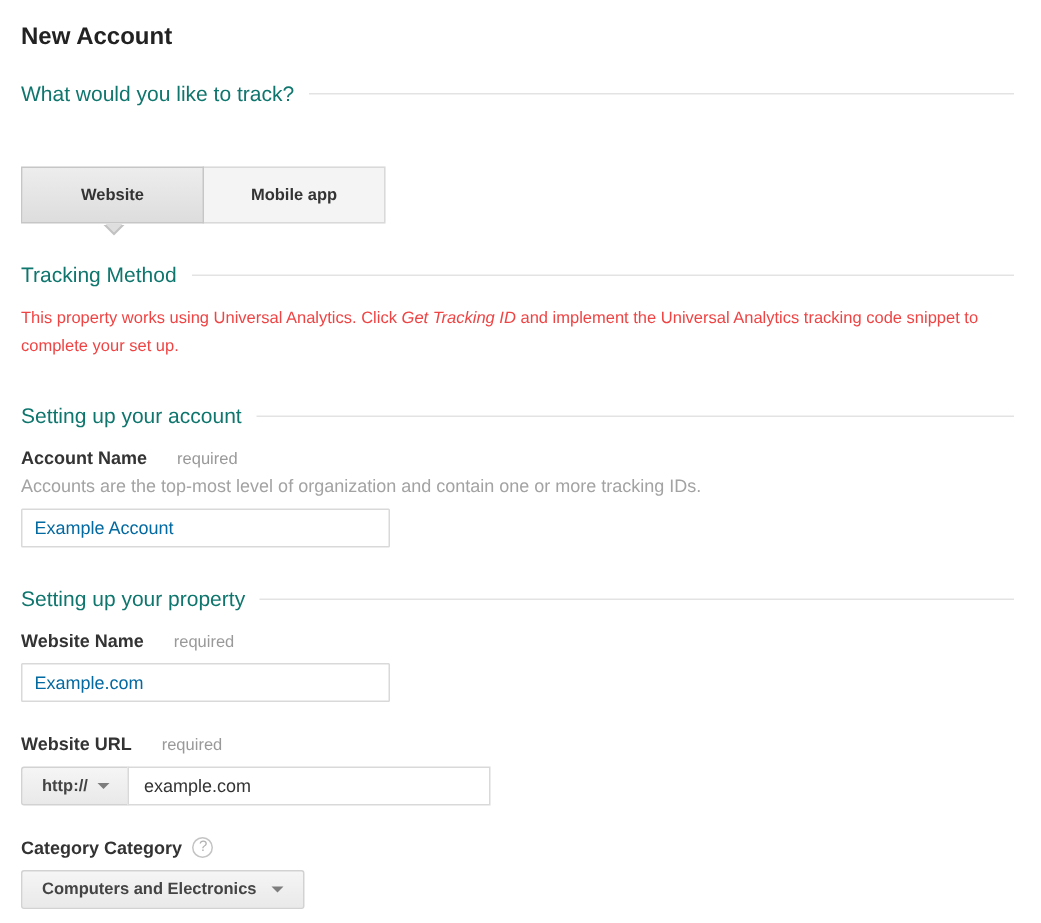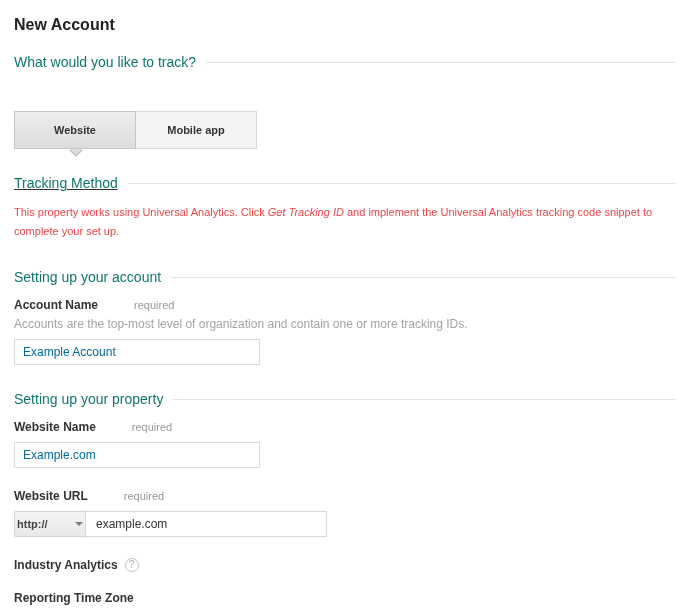--- a/index.html
+++ b/index.html
@@ -52,49 +52,49 @@
     border-top:7px solid #c2c2c2;
   }
   .tab-pointer span{
     position:absolute; left:-6px; top:-8px;
     width:0; height:0; display:block;
     border-left:6px solid transparent;
     border-right:6px solid transparent;
     border-top:6px solid #dedede;
   }
 
-  .tracking-row { margin-top:26px;text-decoration:underline; }
+  .tracking-row { margin-top:26px; }
   .tracking-desc {
     margin-top:12px; font-size:11px; line-height:19px; color:#ef4444;
     max-width:660px;
   }
   .tracking-desc .it { font-style:italic; }
 
   .account-row { margin-top:28px; }
   .property-row { margin-top:26px; }
 
   .field-label-row { display:flex; align-items:baseline; margin-top:13px; }
   .field-label { font-size:12px; font-weight:bold; color:#333; }
-  .required { font-size:11px; color:#999; margin-left:20px;padding-left:16px; }
+  .required { font-size:11px; color:#999; margin-left:4px;padding-left:16px; }
   .helper { margin-top:5px; font-size:12px; color:#a3a3a3; }
 
   input.text-field {
     display:block; margin-top:8px;
     width:246px; height:26px;
     border:1px solid #d9d9d9; border-radius:1px;
     padding:0 8px; font-size:12px; color:#0369a1;
     font-family:"Liberation Sans", sans-serif;
     background:#fff; outline:none;
   }
 
   
   .url-row { display:flex; margin-top:8px; }
   .dd-btn {
     display:inline-flex; align-items:center;
-    height:26px; padding:0 2px;
+    height:26px; padding:0 13px;
     background:linear-gradient(#f5f5f5, #e9e9e9);
     border:1px solid #d2d2d2; border-radius:2px;
     font-size:11px; font-weight:bold; color:#444;
     cursor:pointer; white-space:nowrap;
   }
   .dd-btn .caret {
     width:0; height:0; margin-left:10px;
     border-left:4px solid transparent;
     border-right:4px solid transparent;
     border-top:4px solid #7d7d7d;
@@ -181,21 +181,27 @@
   </div>
   <div class="url-row">
     <span class="dd-btn">
       <span>http://</span>
       <span class="caret"></span>
     </span>
     <input class="url-field" type="text" value="example.com" style="">
   </div>
 
   <div class="label-with-help">
-    <span class="field-label">Industry Analytics</span>
+    <span class="field-label">Category Category</span>
     <span class="help-icon">?</span>
+  </div>
+  <div class="dd-row">
+    <span class="dd-btn">
+      <span>Computers and Electronics</span>
+      <span class="caret"></span>
+    </span>
   </div>
 
   <div class="field-label-row mt19">
     <span class="field-label">Reporting Time Zone</span>
   </div>
 
 </div>
 
 </body></html>

